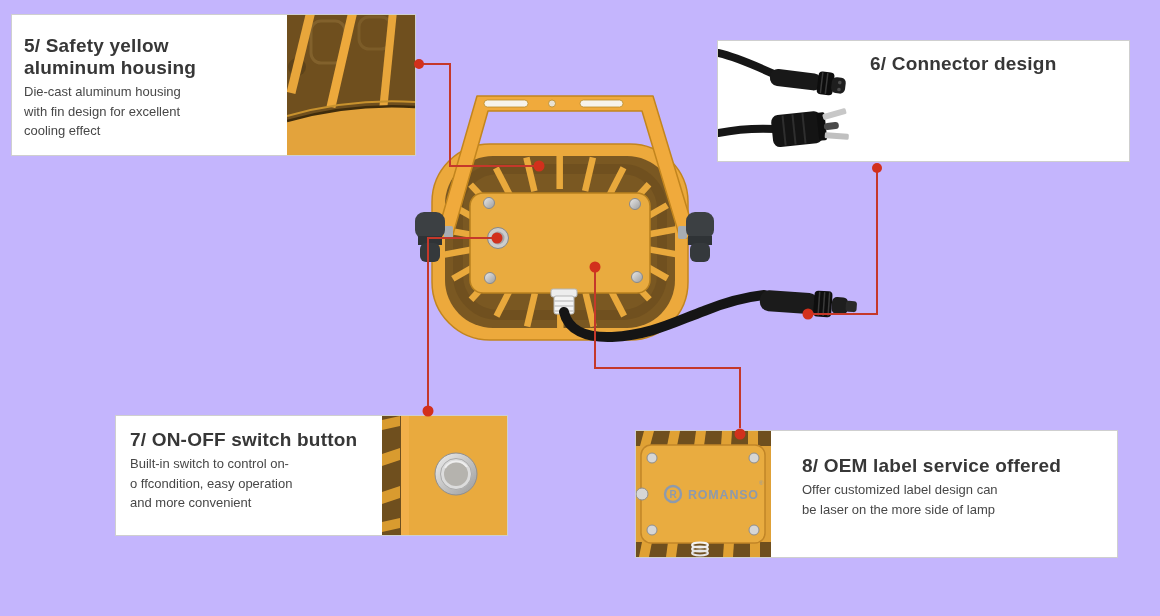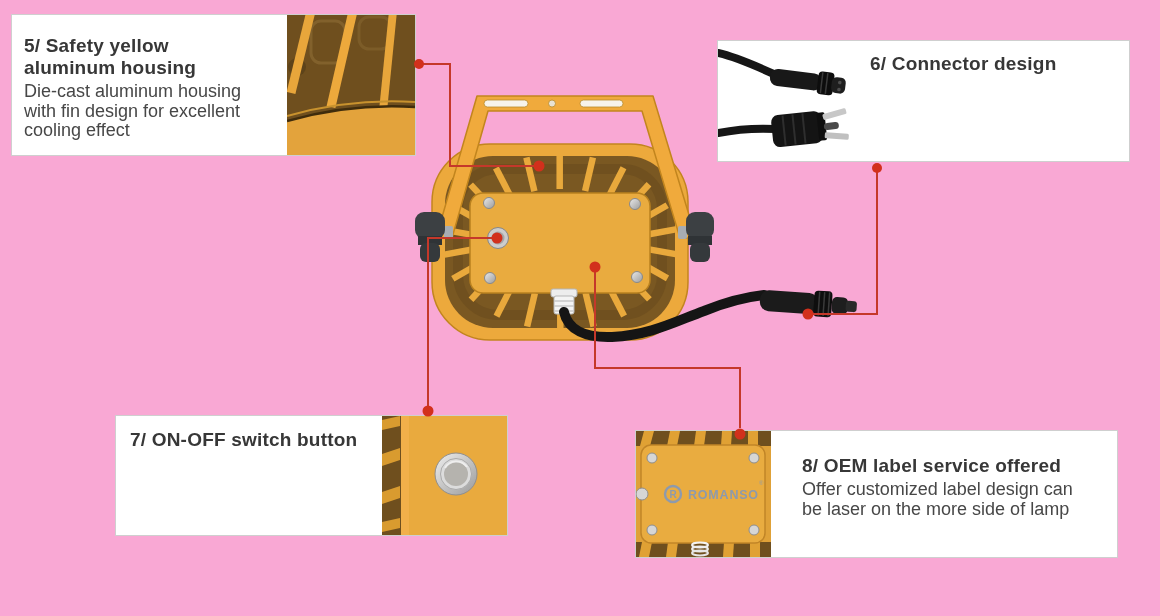--- a/index.html
+++ b/index.html
@@ -1,30 +1,30 @@
 <!DOCTYPE html>
 <html><head>
 <meta charset="utf-8">
 <style>
   html,body{margin:0;padding:0;background:#ffffff;}
   .canvas{
-    position:relative;width:1160px;height:616px;background:#f9a8d4;
+    position:relative;width:1160px;height:616px;background:#c4b5fd;
     font-family:"Liberation Sans",sans-serif;overflow:hidden;
   }
   .callout{
     position:absolute;background:#ffffff;border:1px solid #cfcfcf;
     box-sizing:border-box;z-index:10;
   }
   .callout-text{position:absolute;}
   .callout-title{
     font-weight:bold;font-size:19px;line-height:22px;color:#373737;
     white-space:pre-line;letter-spacing:.2px;
   }
   .callout-body{
-    font-size:18px;line-height:19.5px;color:#474747;
+    font-size:13px;line-height:19.5px;color:#474747;
     white-space:pre-line;margin-top:3px;
   }
   .callout-img{position:absolute;top:0;height:100%;overflow:hidden;}
   .callout-img svg{display:block;width:100%;height:100%;}
   .img-right{right:0;}
   .img-left{left:0;}
   .lamp{position:absolute;left:400px;top:80px;width:470px;height:275px;z-index:5;}
   .overlay{position:absolute;left:0;top:0;z-index:40;pointer-events:none;}
   .plug-pics{position:absolute;left:0;top:0;width:160px;height:120px;}
 </style>
@@ -88,20 +88,23 @@
           <rect x="106" y="94" width="24" height="6" rx="1.5" fill="#c0c0c0" transform="rotate(10 106 97)"></rect>
           <rect x="106" y="85" width="15" height="7" rx="3.5" fill="#4a4a4a"></rect>
         </g>
       </g>
     </svg>
   </div>
 
   <div class="callout" style="left:115px;top:415px;width:393px;height:121px;">
     <div class="callout-text" style="left:14px;top:13px;width:258px;">
       <div class="callout-title">7/ ON-OFF switch button</div>
+      <div class="callout-body">Built-in switch to control on-
+o ffcondition, easy operation
+and more convenient</div>
     </div>
     <div class="callout-img img-right" style="width:125px;">
       <svg viewBox="0 0 125 119" preserveAspectRatio="none">
         <defs>
           <linearGradient id="btnSilver" x1="0" y1="0" x2="1" y2="1">
             <stop offset="0" stop-color="#efefef"></stop>
               <stop offset="1" stop-color="#9a9a9a"></stop>
           </linearGradient>
         </defs>
         <rect x="0" y="0" width="125" height="119" fill="#e9aa3e"></rect>

